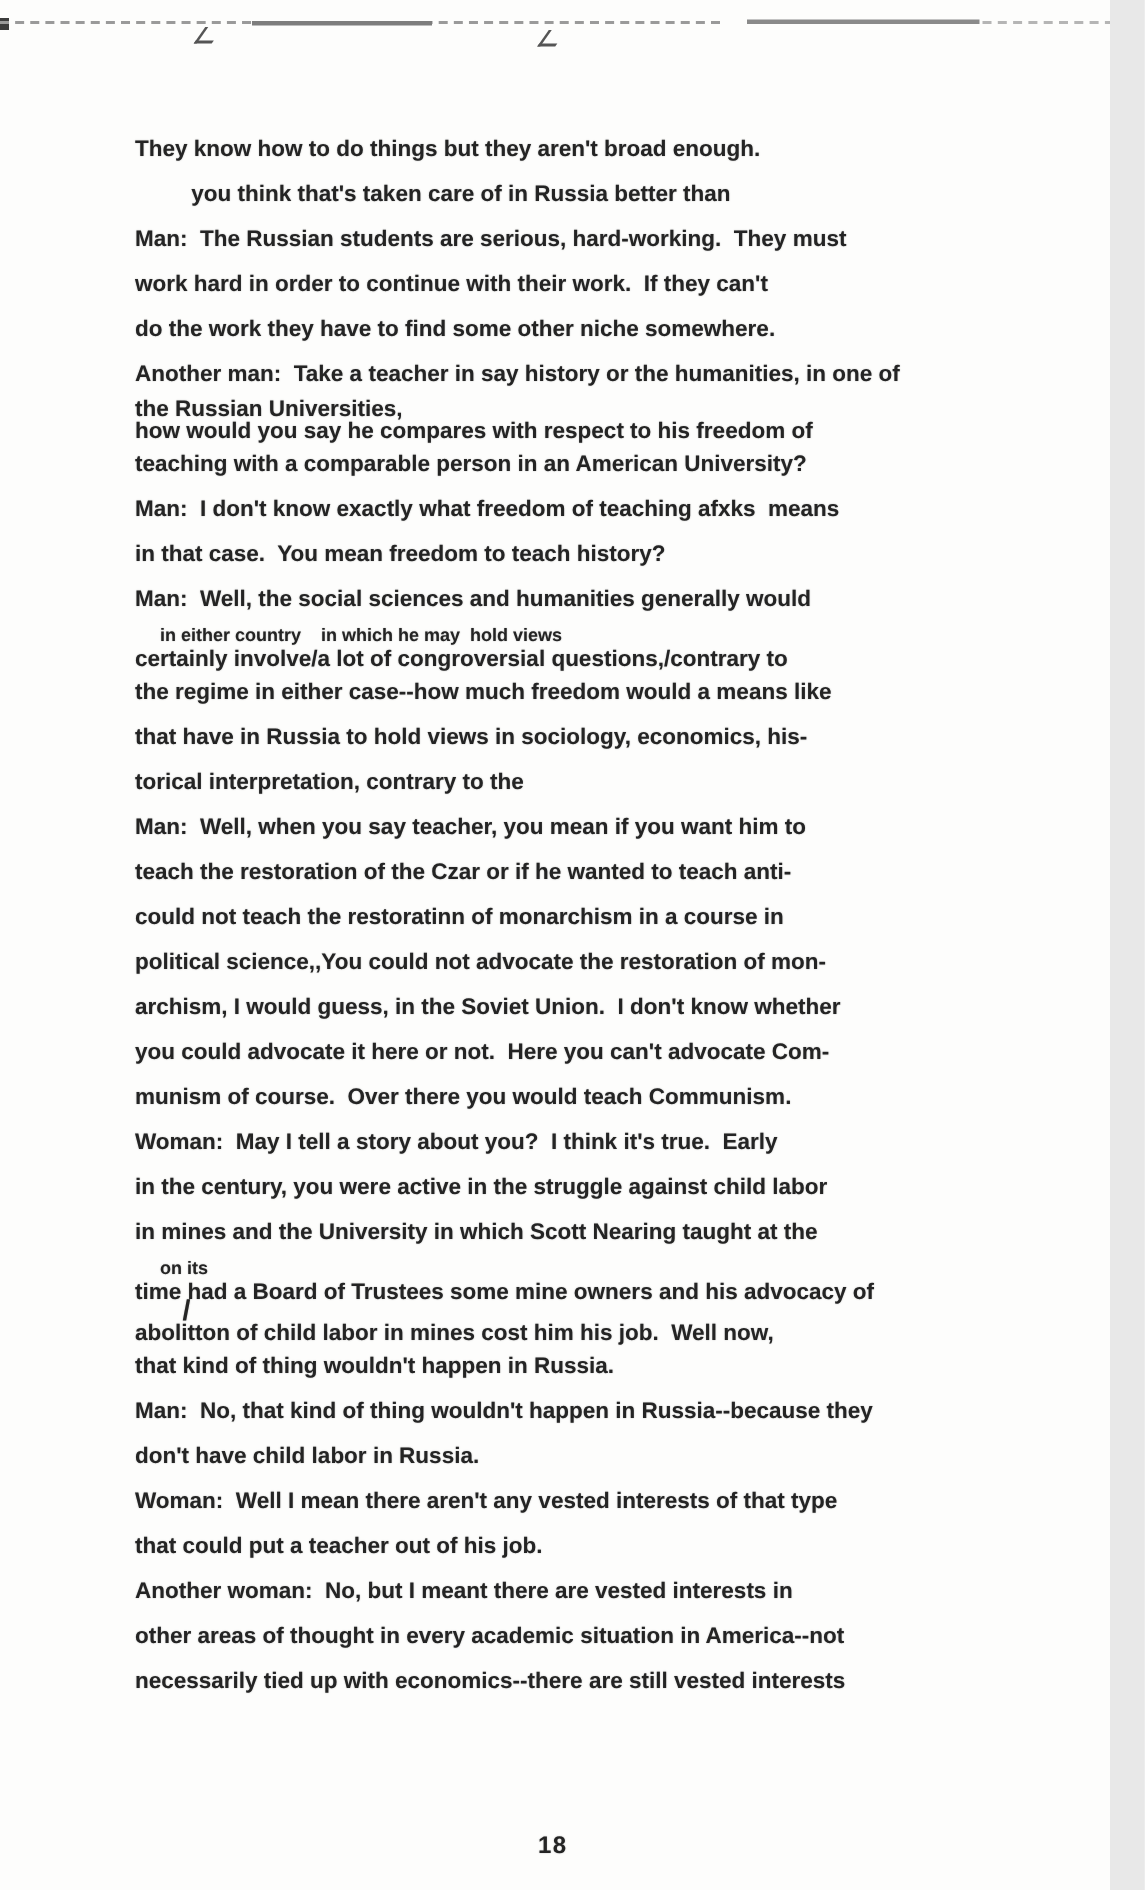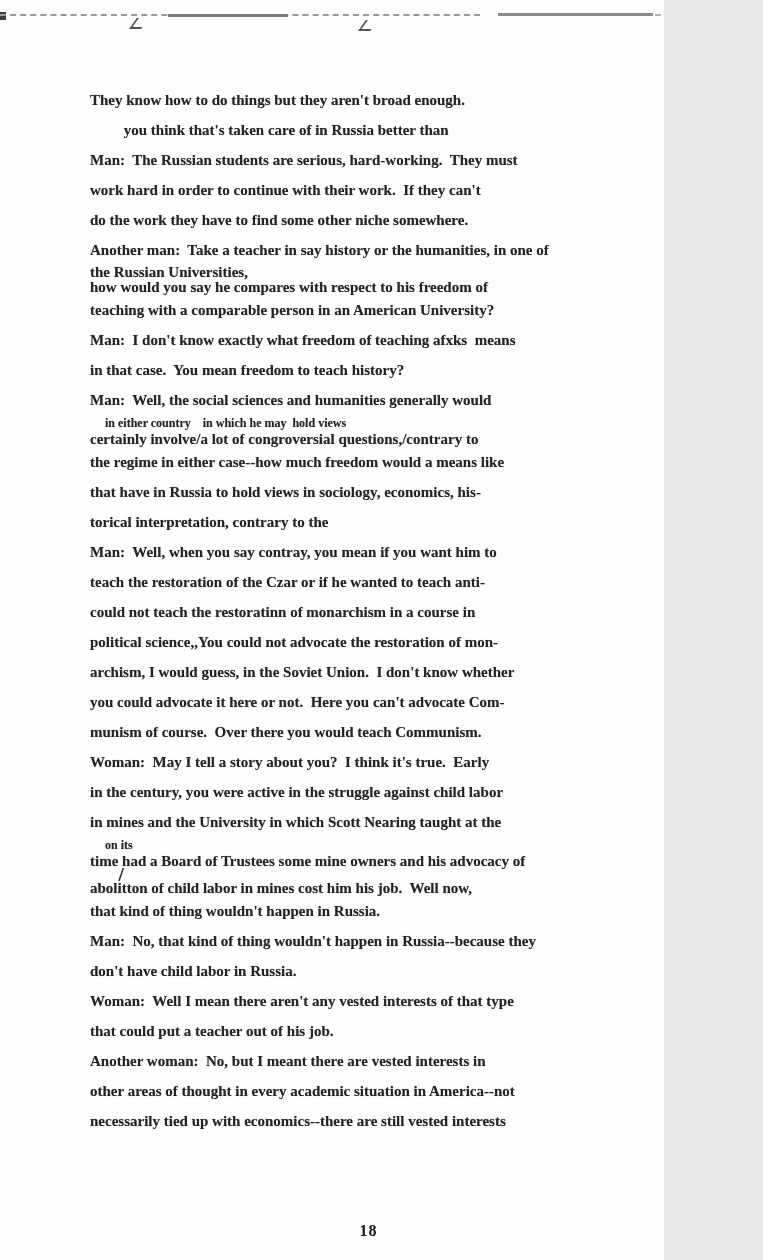--- a/index.html
+++ b/index.html
@@ -2,25 +2,25 @@
 <html><head>
 <meta charset="utf-8">
 <style>
   html, body {
     margin: 0;
     padding: 0;
     background: #e8e8e8;
   }
   .page {
     position: relative;
-    width: 664px;
+    width: 740px;
     height: 1260px;
     background: #fdfdfc;
     overflow: hidden;
-    font-family: Liberation Serif, serif;
+    font-family: Liberation Sans, sans-serif;
     color: #242424;
   }
   
   .artifact {
     position: absolute;
     background: transparent;
   }
   .dash-line {
     left: 0; top: 14px; width: 480px; height: 0;
     border-top: 2px dashed #9a9a9a;
@@ -104,21 +104,21 @@
       <div class="line s">how would you say he compares with respect to his freedom of</div>
       <div class="line n">teaching with a comparable person in an American University?</div>
       <div class="line n">Man:  I don't know exactly what freedom of teaching afxks  means</div>
       <div class="line n">in that case.  You mean freedom to teach history?</div>
       <div class="line n">Man:  Well, the social sciences and humanities generally would</div>
       <div class="line i">     in either country    in which he may  hold views</div>
       <div class="line s">certainly involve/a lot of congroversial questions,/contrary to</div>
       <div class="line n">the regime in either case--how much freedom would a means like</div>
       <div class="line n">that have in Russia to hold views in sociology, economics, his-</div>
       <div class="line n">torical interpretation, contrary to the</div>
-      <div class="line n">Man:  Well, when you say contray, you mean if you want him to</div>
+      <div class="line n">Man:  Well, when you say teacher, you mean if you want him to</div>
       <div class="line n">teach the restoration of the Czar or if he wanted to teach anti-</div>
       <div class="line n">could not teach the restoratinn of monarchism in a course in</div>
       <div class="line n">political science,,You could not advocate the restoration of mon-</div>
       <div class="line n">archism, I would guess, in the Soviet Union.  I don't know whether</div>
       <div class="line n">you could advocate it here or not.  Here you can't advocate Com-</div>
       <div class="line n">munism of course.  Over there you would teach Communism.</div>
       <div class="line n">Woman:  May I tell a story about you?  I think it's true.  Early</div>
       <div class="line n">in the century, you were active in the struggle against child labor</div>
       <div class="line n">in mines and the University in which Scott Nearing taught at the</div>
       <div class="line i">     on its</div>

